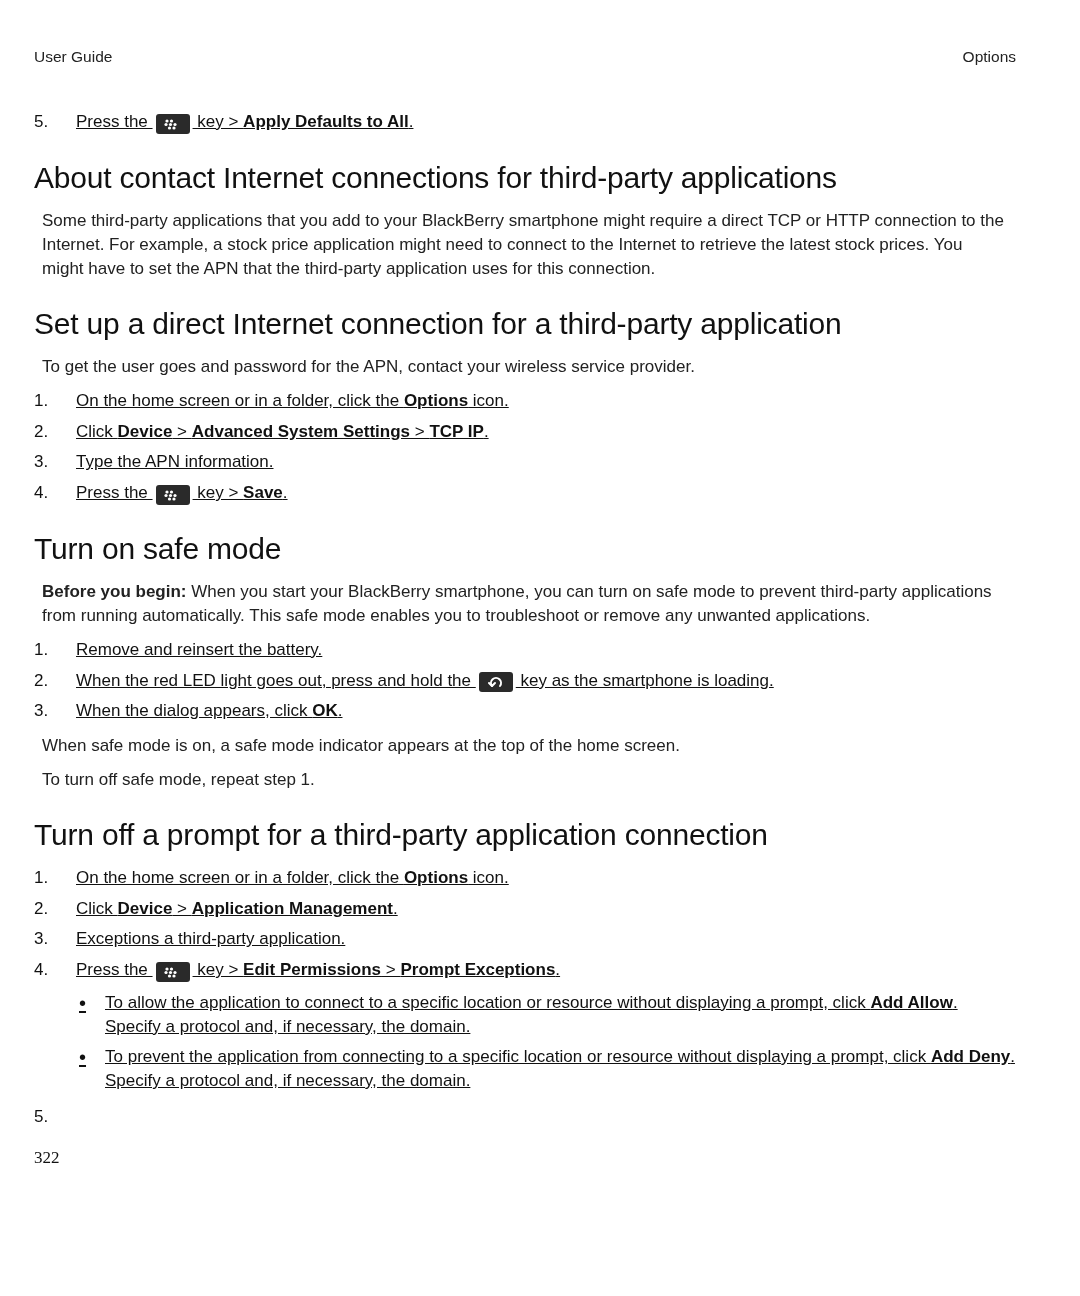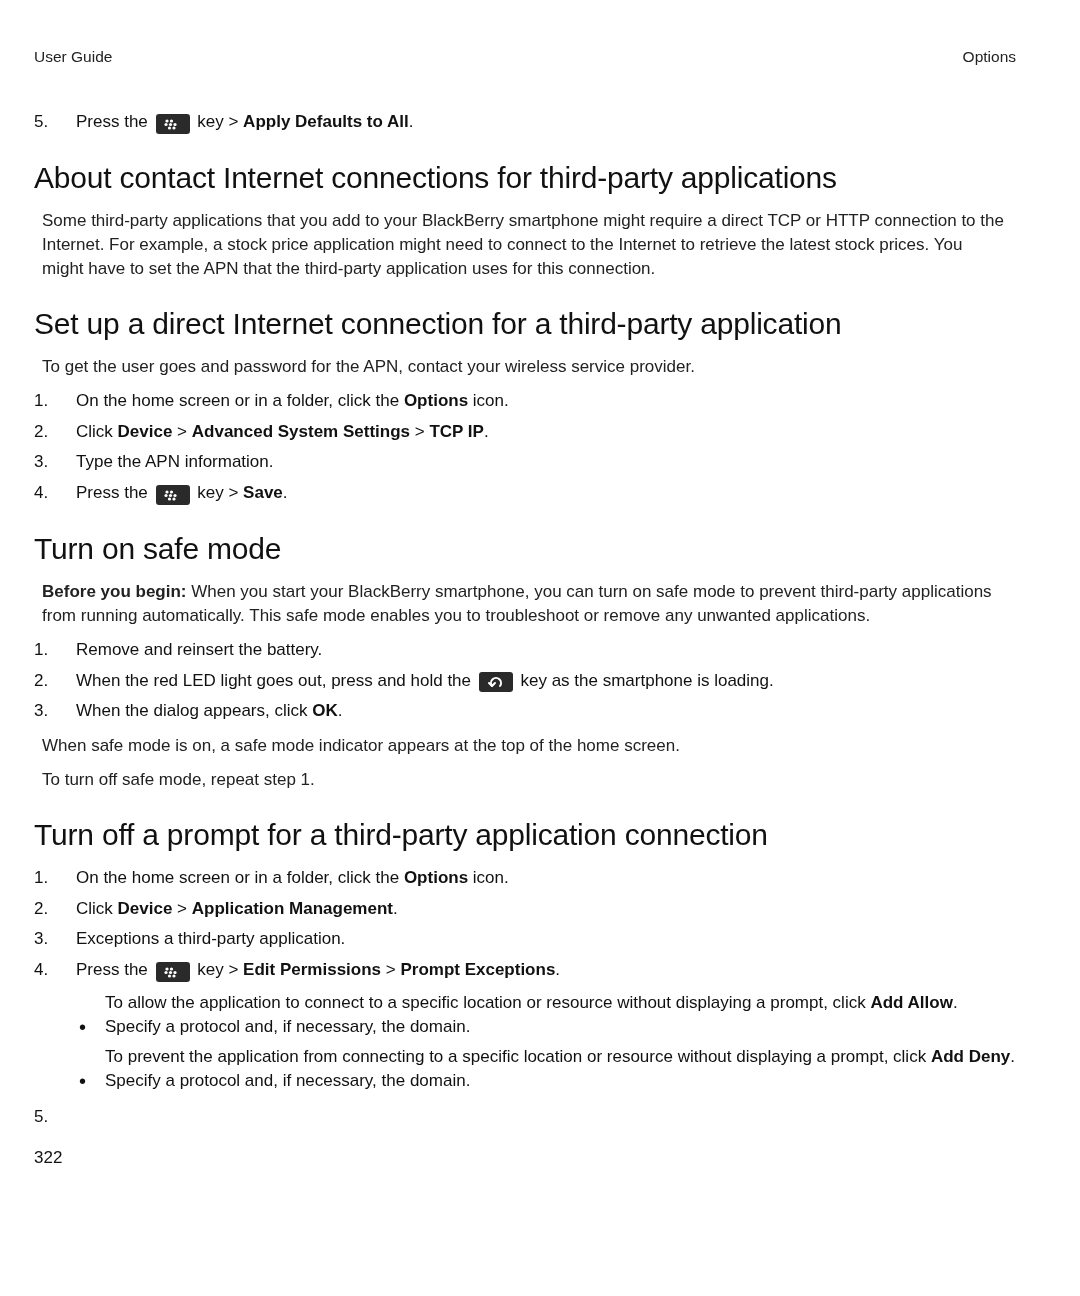--- a/index.html
+++ b/index.html
@@ -49,57 +49,59 @@
     font-size: 17px;
     line-height: 1.45;
   }
   ol.steps > li > .num {
     width: 42px;
     flex: 0 0 42px;
     font-size: 17px;
   }
   ol.steps > li > .content {
     flex: 1;
+    text-decoration: underline;
   }
   .key-icon {
     display: inline-flex;
     align-items: center;
     justify-content: center;
     width: 34px;
     height: 20px;
     background: #2a2a2a;
     border-radius: 3px;
     vertical-align: -3px;
     margin: 0 3px;
   }
   .key-icon svg { display: block; }
   ul.sub {
     list-style: none;
     padding: 0;
     margin: 8px 0 0 0;
   }
   ul.sub > li {
     display: flex;
-    align-items: flex-end;
+    align-items: flex-start;
     margin: 6px 0;
     font-size: 17px;
     line-height: 1.42;
   }
   ul.sub > li::before {
     content: "•";
     width: 26px;
     flex: 0 0 26px;
     font-size: 20px;
     line-height: 1.2;
     text-align: left;
     padding-left: 3px;
   }
   .pagenum {
     font-size: 17px;
     margin-top: 18px;
+    font-family: Liberation Serif, serif;
   }
 </style>
 </head>
 <body>
 
 <div class="page">
 
   <div class="header">
     <span>User Guide</span>
     <span>Options</span>

